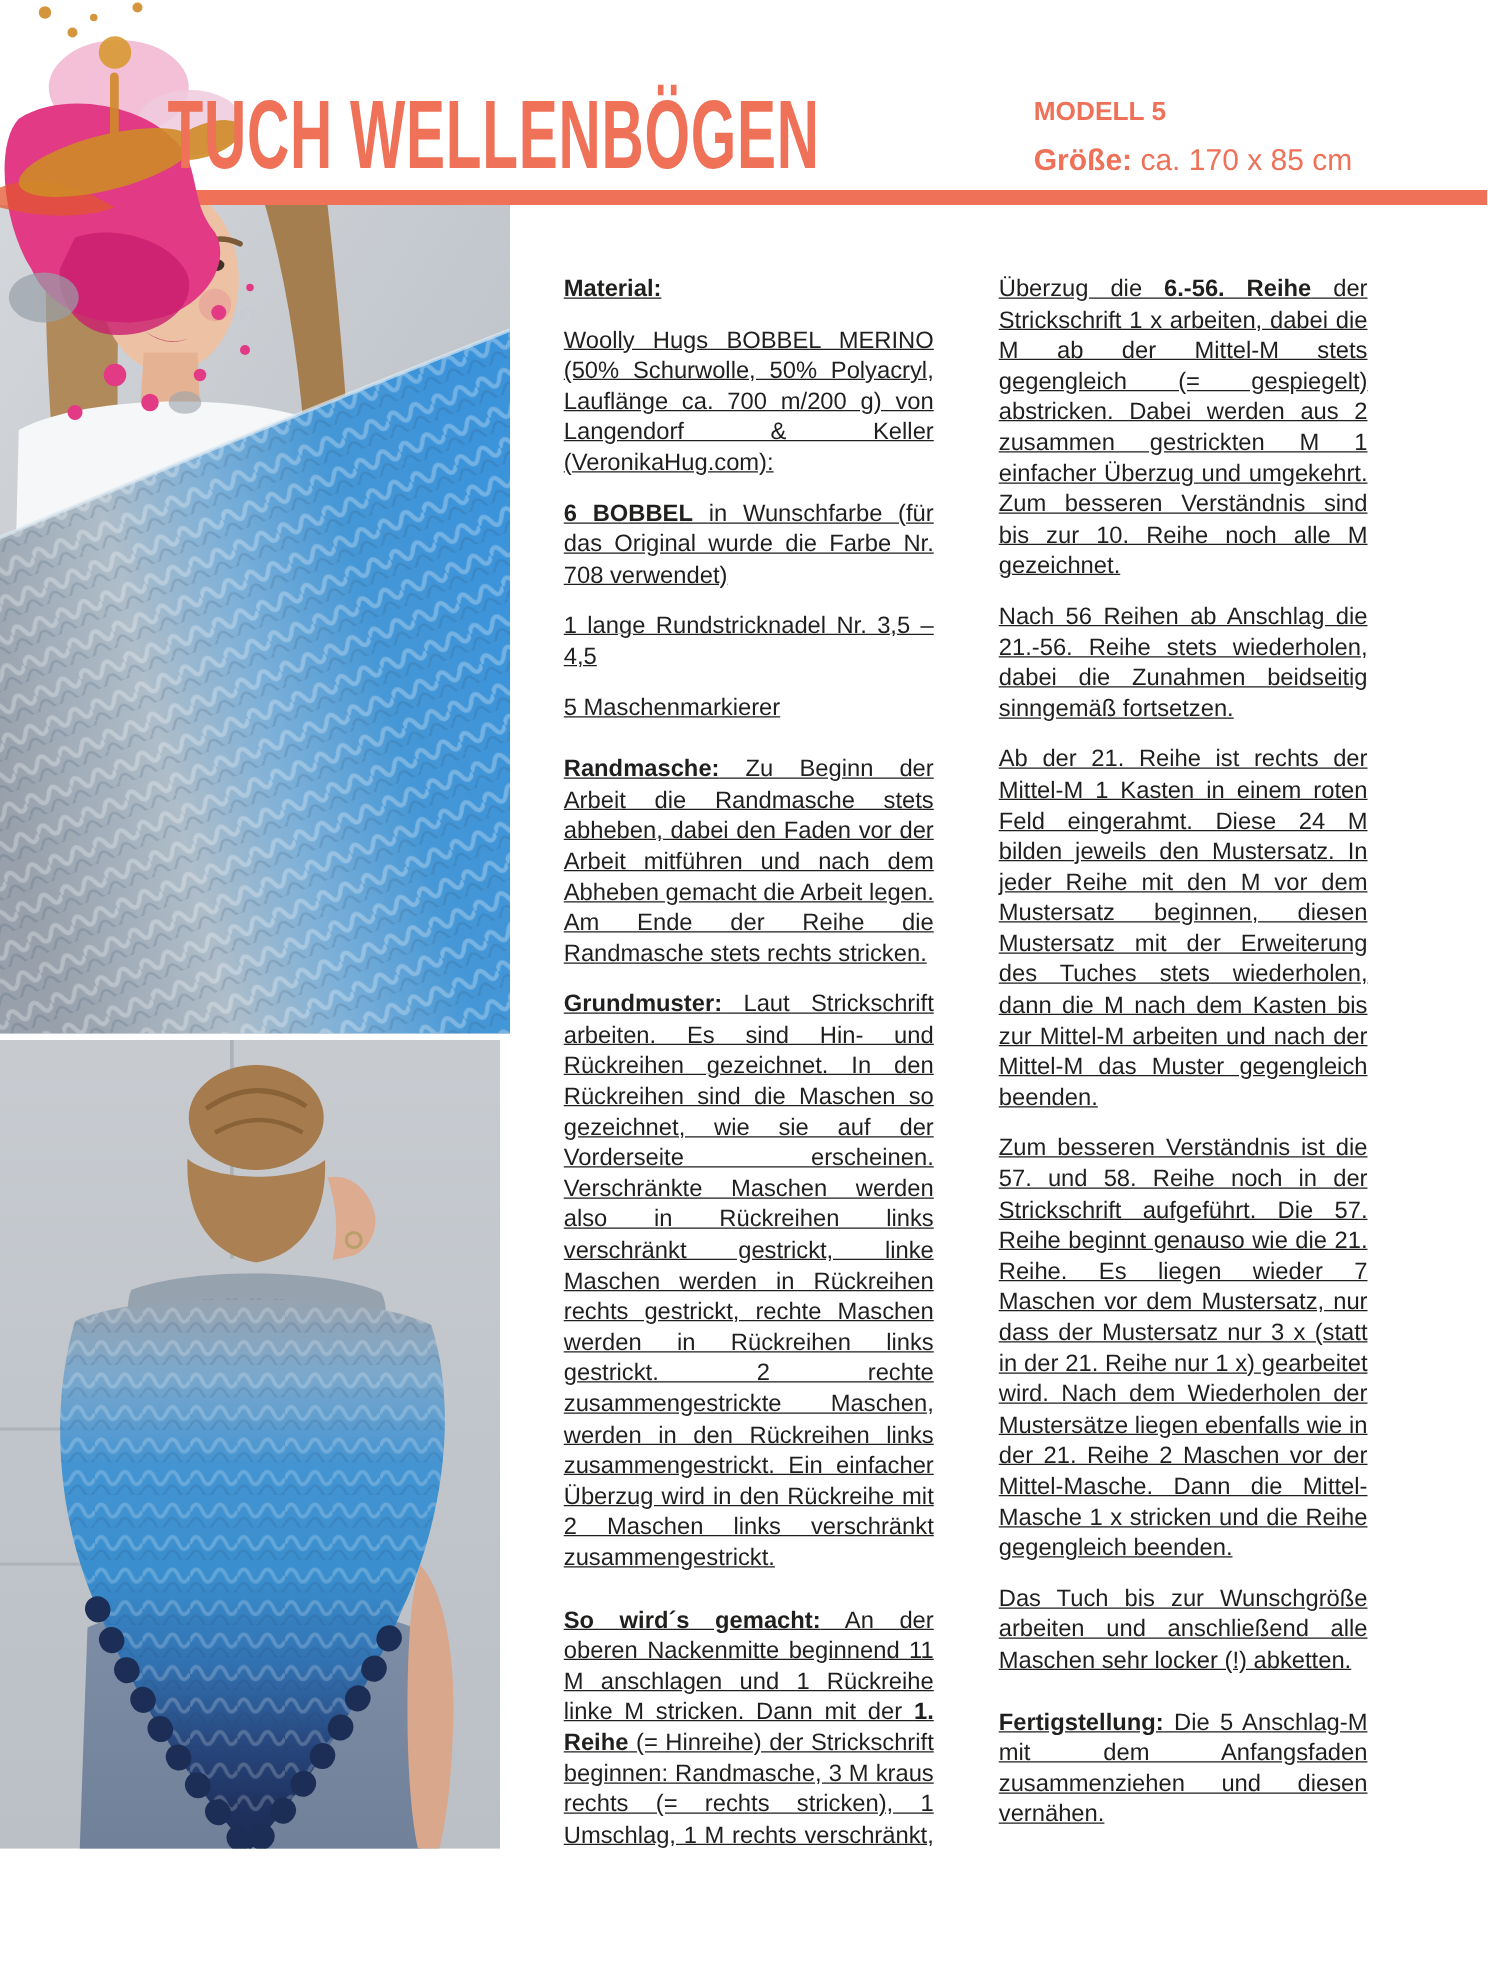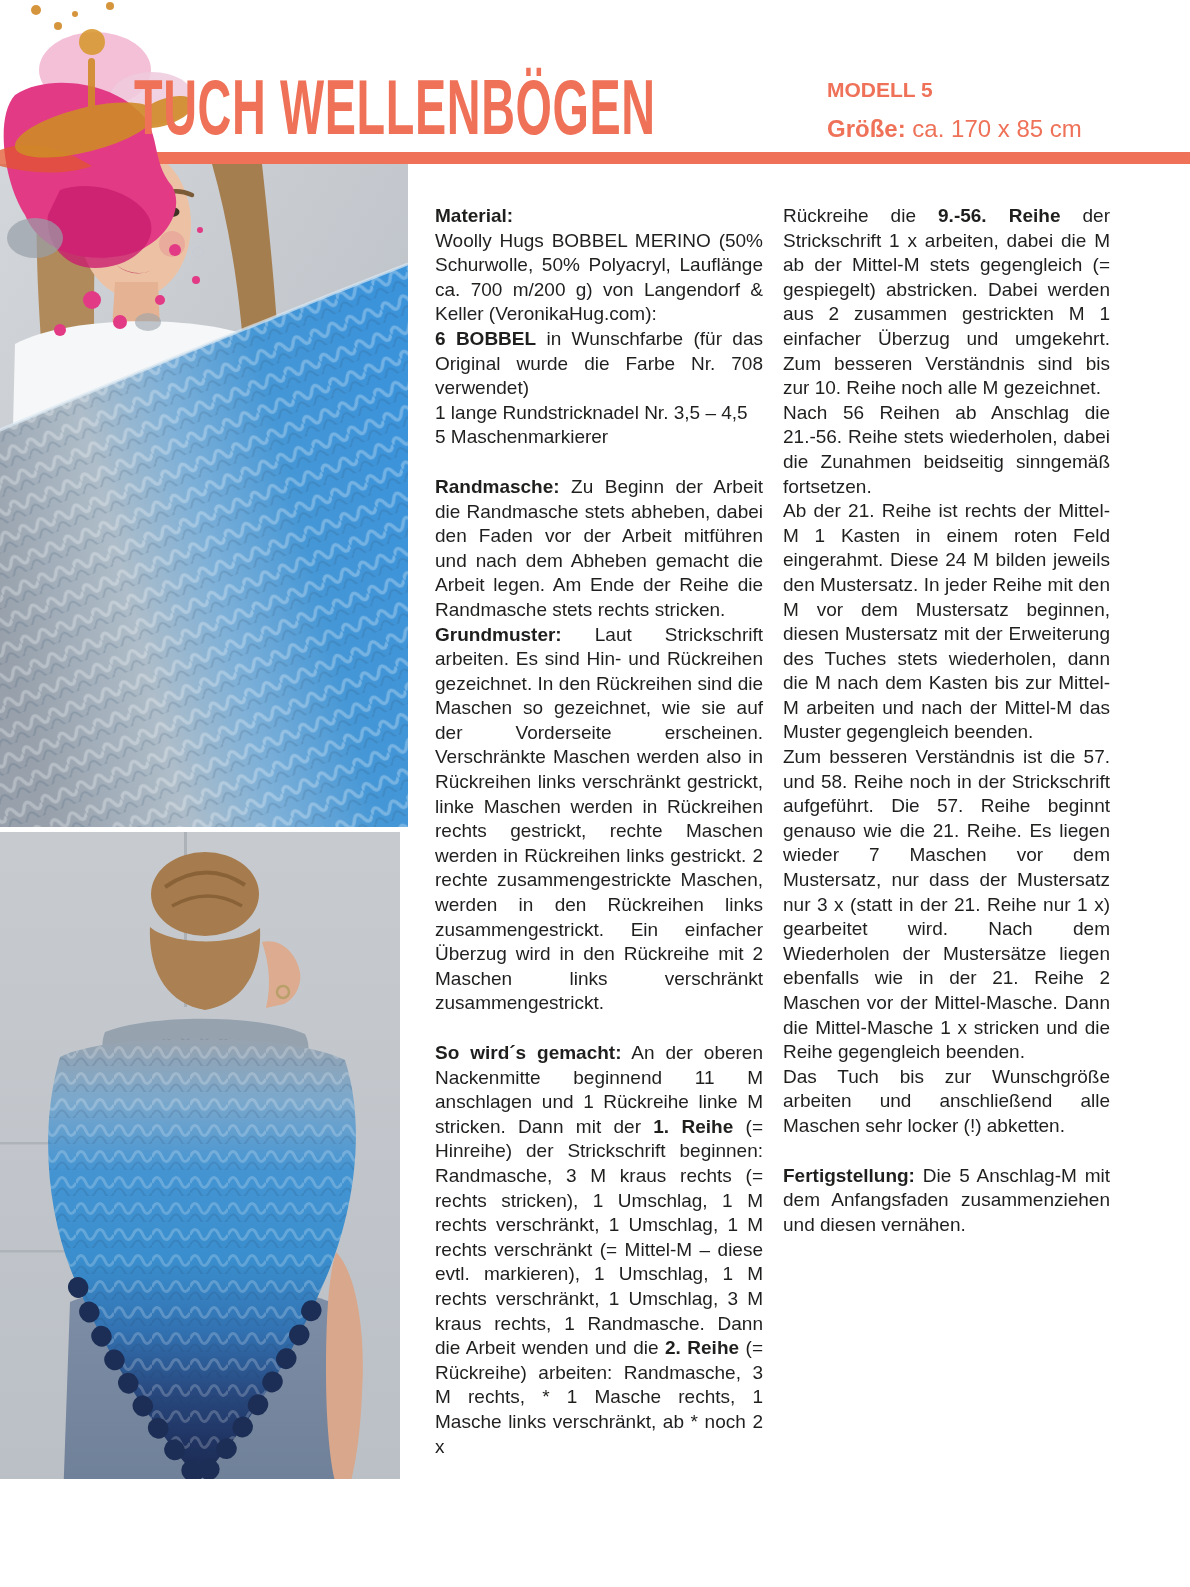--- a/index.html
+++ b/index.html
@@ -15,21 +15,21 @@
   .size-label{font-weight:bold;}
   .accent-bar{position:absolute;left:100px;top:152px;width:1090px;height:12px;
               background:var(--accent,#EE7158);z-index:2;}
   .photo{position:absolute;overflow:hidden;z-index:1;}
   .photo-top{left:0;top:164px;width:408px;height:663px;}
   .photo-bottom{left:0;top:832px;width:400px;height:755px;}
   .photo svg{display:block;}
   .col{position:absolute;top:204px;color:#1f1f1e;font-size:19px;line-height:24.6px;z-index:3;}
   .col1{left:435px;width:328px;}
   .col2{left:783px;width:327px;}
-  .para{margin:0;text-align:justify;hyphens:auto;-webkit-hyphens:auto;}
+  .para{margin:16px;text-align:justify;hyphens:auto;text-decoration:underline;-webkit-hyphens:auto;}
   .para.gap{margin-top:25px;}
   .bold{font-weight:bold;}
 </style>
 </head>
 <body>
 
 <div class="page">
 
   <svg class="splash" width="250" height="345" viewBox="0 0 250 345">
     <ellipse cx="95" cy="70" rx="56" ry="38" fill="#f2b9d4" opacity="0.9"></ellipse>
@@ -170,21 +170,21 @@
       <p class="para"><span class="bold">Material:</span></p>
       <p class="para"><span>Woolly Hugs BOBBEL MERINO (50% Schurwolle, 50% Polyacryl, Lauflänge ca. 700 m/200 g) von Langendorf &amp; Keller (VeronikaHug.com):</span></p>
       <p class="para"><span class="bold">6 BOBBEL</span><span> in Wunschfarbe (für das Original wurde die Farbe Nr. 708 verwendet)</span></p>
       <p class="para"><span>1 lange Rundstricknadel Nr. 3,5 – 4,5</span></p>
       <p class="para"><span>5 Maschenmarkierer</span></p>
       <p class="para gap"><span class="bold">Randmasche:</span><span> Zu Beginn der Arbeit die Randmasche stets abheben, dabei den Faden vor der Arbeit mitführen und nach dem Abheben gemacht die Arbeit legen. Am Ende der Reihe die Randmasche stets rechts stricken.</span></p>
       <p class="para"><span class="bold">Grundmuster:</span><span> Laut Strickschrift arbeiten. Es sind Hin- und Rückreihen gezeichnet. In den Rückreihen sind die Maschen so gezeichnet, wie sie auf der Vorderseite erscheinen. Verschränkte Maschen werden also in Rückreihen links verschränkt gestrickt, linke Maschen werden in Rückreihen rechts gestrickt, rechte Maschen werden in Rückreihen links gestrickt. 2 rechte zusammengestrickte Maschen, werden in den Rückreihen links zusammengestrickt. Ein einfacher Überzug wird in den Rückreihe mit 2 Maschen links verschränkt zusammengestrickt.</span></p>
       <p class="para gap"><span class="bold">So wird´s gemacht:</span><span> An der oberen Nackenmitte beginnend 11 M anschlagen und 1 Rückreihe linke M stricken. Dann mit der </span><span class="bold">1. Reihe</span><span> (= Hinreihe) der Strickschrift beginnen: Randmasche, 3 M kraus rechts (= rechts stricken), 1 Umschlag, 1 M rechts verschränkt, 1 Umschlag, 1 M rechts verschränkt (= Mittel-M – diese evtl. markieren), 1 Umschlag, 1 M rechts verschränkt, 1 Umschlag, 3 M kraus rechts, 1 Randmasche. Dann die Arbeit wenden und die </span><span class="bold">2. Reihe</span><span> (= Rückreihe) arbeiten: Randmasche, 3 M rechts, * 1 Masche rechts, 1 Masche links verschränkt, ab * noch 2 x</span></p>
     </div>
   <div class="col col2">
-      <p class="para"><span>Rückreihe die </span><span class="bold">9.-56. Reihe</span><span> der Strickschrift 1 x arbeiten, dabei die M ab der Mittel-M stets gegengleich (= gespiegelt) abstricken. Dabei werden aus 2 zusammen gestrickten M 1 einfacher Überzug und umgekehrt. Zum besseren Verständnis sind bis zur 10. Reihe noch alle M gezeichnet.</span></p>
+      <p class="para"><span>Überzug die </span><span class="bold">6.-56. Reihe</span><span> der Strickschrift 1 x arbeiten, dabei die M ab der Mittel-M stets gegengleich (= gespiegelt) abstricken. Dabei werden aus 2 zusammen gestrickten M 1 einfacher Überzug und umgekehrt. Zum besseren Verständnis sind bis zur 10. Reihe noch alle M gezeichnet.</span></p>
       <p class="para"><span>Nach 56 Reihen ab Anschlag die 21.-56. Reihe stets wiederholen, dabei die Zunahmen beidseitig sinngemäß fortsetzen.</span></p>
       <p class="para"><span>Ab der 21. Reihe ist rechts der Mittel-M 1 Kasten in einem roten Feld eingerahmt. Diese 24 M bilden jeweils den Mustersatz. In jeder Reihe mit den M vor dem Mustersatz beginnen, diesen Mustersatz mit der Erweiterung des Tuches stets wiederholen, dann die M nach dem Kasten bis zur Mittel-M arbeiten und nach der Mittel-M das Muster gegengleich beenden.</span></p>
       <p class="para"><span>Zum besseren Verständnis ist die 57. und 58. Reihe noch in der Strickschrift aufgeführt. Die 57. Reihe beginnt genauso wie die 21. Reihe. Es liegen wieder 7 Maschen vor dem Mustersatz, nur dass der Mustersatz nur 3 x (statt in der 21. Reihe nur 1 x) gearbeitet wird. Nach dem Wiederholen der Mustersätze liegen ebenfalls wie in der 21. Reihe 2 Maschen vor der Mittel-Masche. Dann die Mittel-Masche 1 x stricken und die Reihe gegengleich beenden.</span></p>
       <p class="para"><span>Das Tuch bis zur Wunschgröße arbeiten und anschließend alle Maschen sehr locker (!) abketten.</span></p>
       <p class="para gap"><span class="bold">Fertigstellung:</span><span> Die 5 Anschlag-M mit dem Anfangsfaden zusammenziehen und diesen vernähen.</span></p>
     </div>
 
 </div>
 
 </body></html>

